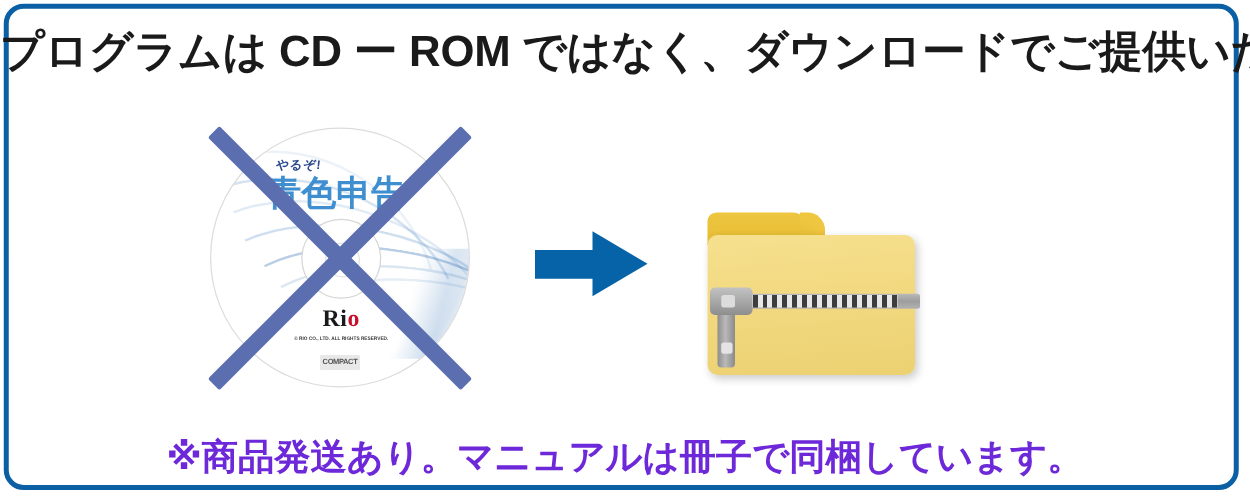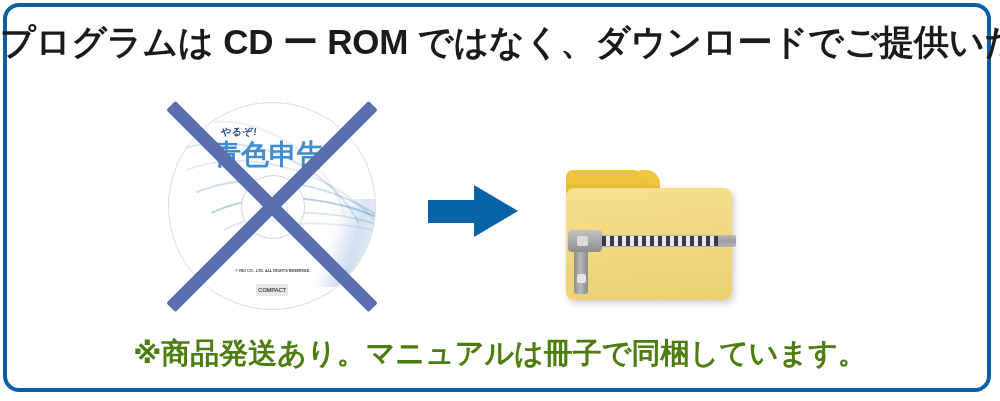--- a/index.html
+++ b/index.html
@@ -44,26 +44,26 @@
     line-height: 1.12;
     color: #1a1a1a;
     letter-spacing: -0.2px;
     white-space: nowrap;
   }
 
   
   .footnote {
     position: absolute;
     left: 0;
-    top: 334px;
+    top: 346px;
     width: 1000px;
     text-align: center;
     font-size: 29px;
     font-weight: bold;
-    color: #4d7c0f;
+    color: #6d28d9;
     white-space: nowrap;
   }
 
   
   .disc-wrap {
     position: absolute;
     left: 168px;
     top: 102px;
     width: 208px;
     height: 208px;
@@ -484,20 +484,23 @@
       <span class="swirl sw2"></span>
       <span class="swirl sw3"></span>
       <span class="swirl sw4"></span>
       <span class="swirl sw5"></span>
       <span class="swirl sw6"></span>
       <span class="swirl-fan"></span>
 
       <div class="disc-title-sub">やるぞ!</div>
       <div class="disc-title-main">青色申告</div>
 
+      <div class="disc-brand">
+        <span>Ri</span><span class="dot">o</span>
+      </div>
       <div class="disc-copy">© RIO CO., LTD. ALL RIGHTS RESERVED.</div>
       <div class="disc-cdlogo">COMPACT disc</div>
 
       <div class="disc-hole-ring">
         <div class="disc-hole"></div>
       </div>
     </div>
   </div>
 
   <div class="xmark">

